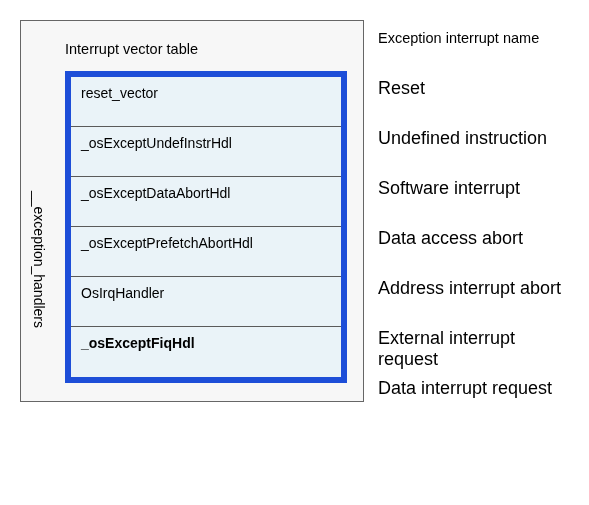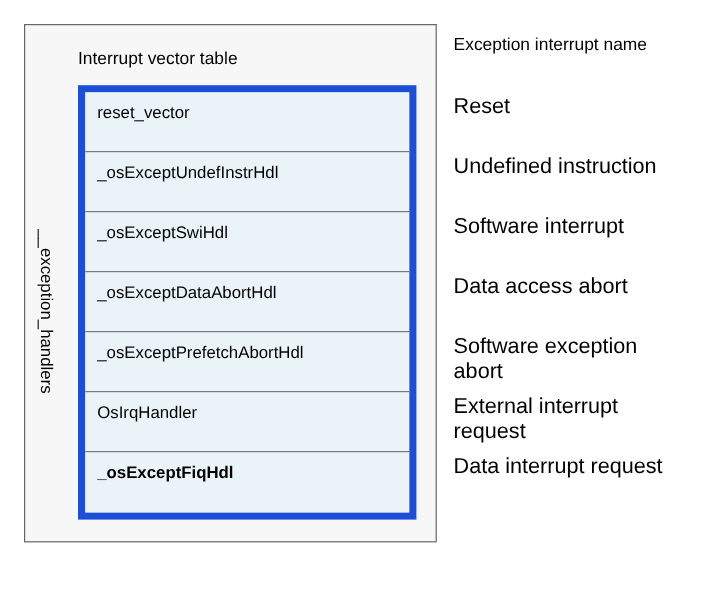--- a/index.html
+++ b/index.html
@@ -76,33 +76,32 @@
 <div class="wrapper">
 
   <div class="outer-box">
     <div class="side-label">__exception_handlers</div>
     <div class="inner-wrap">
       <div class="table-title">Interrupt vector table</div>
 
       <div class="vector-table">
         <div class="row">reset_vector</div>
         <div class="row">_osExceptUndefInstrHdl</div>
-        <div class="row">_osExceptSwiHdl</div>
         <div class="row">_osExceptDataAbortHdl</div>
         <div class="row">_osExceptPrefetchAbortHdl</div>
         <div class="row">OsIrqHandler</div>
         <div class="row">_osExceptFiqHdl</div>
       </div>
     </div>
   </div>
 
   <div class="right-col">
     <div class="header-label-col">Exception interrupt name</div>
     <div class="name">Reset</div>
     <div class="name">Undefined instruction</div>
     <div class="name">Software interrupt</div>
     <div class="name">Data access abort</div>
-    <div class="name">Software exception abort</div>
+    <div class="name">Address interrupt abort</div>
     <div class="name">External interrupt request</div>
     <div class="name">Data interrupt request</div>
   </div>
 
 </div>
 
 </body></html>

